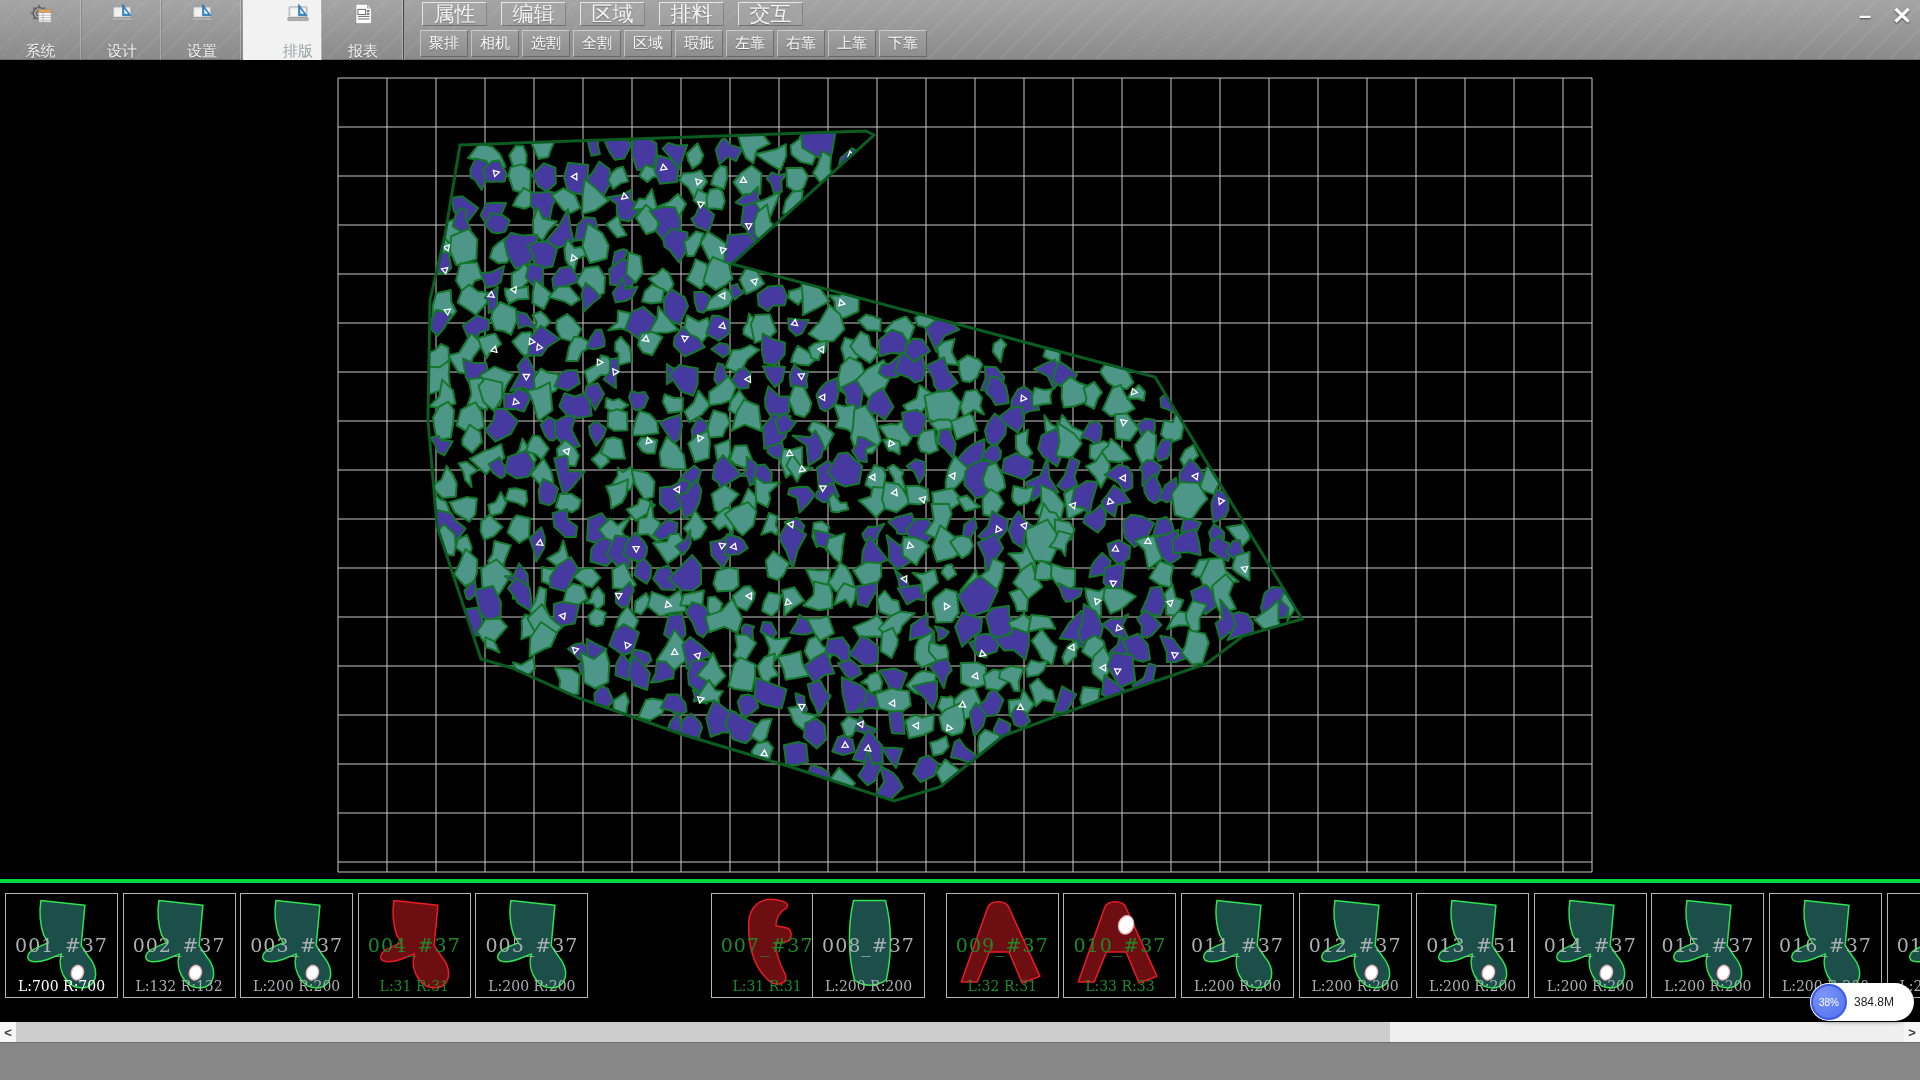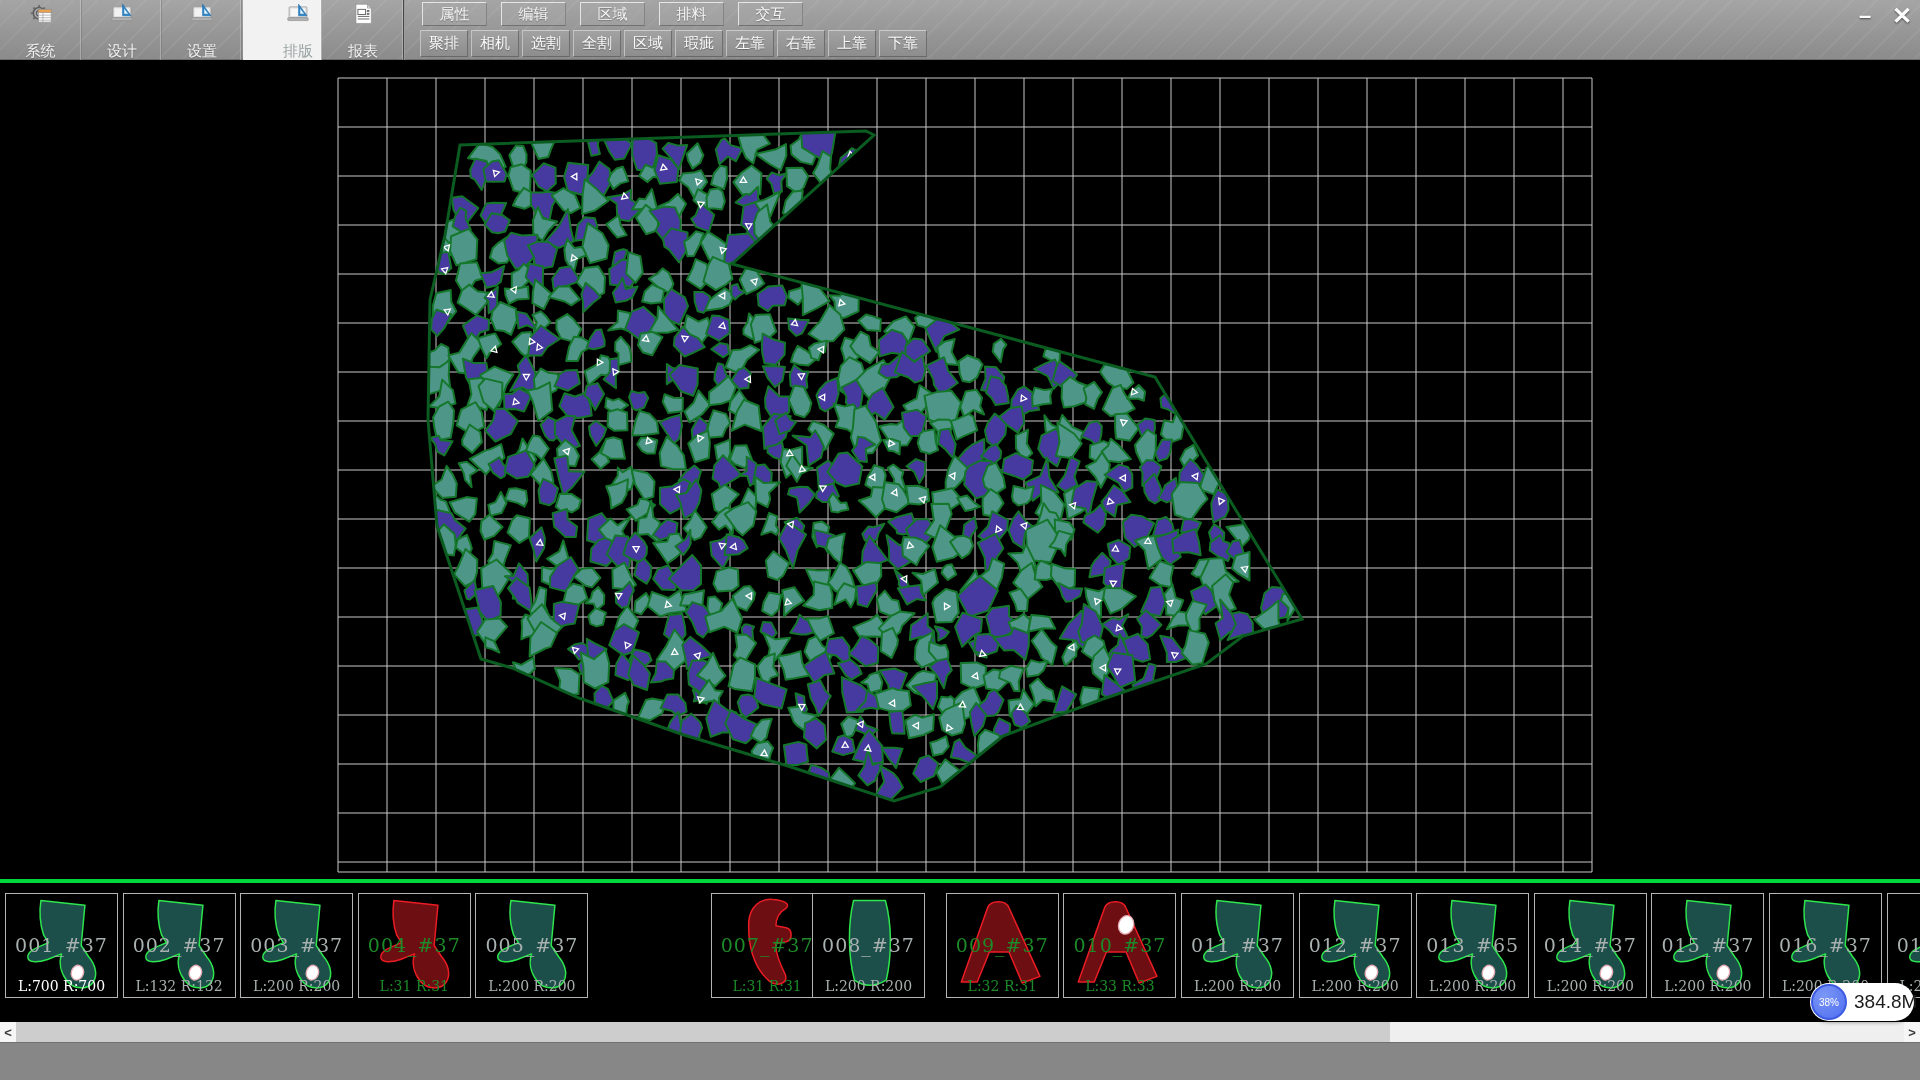--- a/index.html
+++ b/index.html
@@ -17,21 +17,21 @@
     align-items:center; justify-content:flex-start; padding-top:3px;
     border-right:1px solid rgba(120,120,120,.55); box-shadow:inset -1px 0 0 rgba(255,255,255,.25); cursor:default;gap:15px; }
   .app-tab .tab-label { font-size:15px; color:#f2f2f2; line-height:18px; margin-top:1px;
     text-shadow:0 1px 1px rgba(0,0,0,.25); }
   .app-tab.active { background:#f2f2f2;padding-left:32px; }
   .app-tab.active .tab-label { color:#9aa3a3; text-shadow:none; }
   .tab-icon { width:36px; height:36px; display:block; }
 
   .menu-row1 { position:absolute; left:422px; top:2px; height:25px; display:flex; }
   .menu-btn { width:65px; height:24px; margin-right:14px; display:flex; align-items:center; justify-content:center;
-    font-size:15px; color:#f5f5f5; background:rgba(175,175,175,.30);
+    font-size:21px; color:#f5f5f5; background:rgba(175,175,175,.30);
     border:1px solid rgba(245,245,245,.8); border-bottom-color:rgba(95,95,95,.7); border-right-color:rgba(120,120,120,.7);
     text-shadow:0 1px 1px rgba(0,0,0,.3); cursor:default; }
   .menu-row2 { position:absolute; left:420px; top:30px; height:20px; display:flex; }
   .tool-btn { width:48px; height:27px; margin-right:3px; display:flex; align-items:center; justify-content:center;
     font-size:15px; color:#fafafa; background:linear-gradient(#a2a2a2,#8d8d8d);
     border-top:1px solid #cacaca; border-left:1px solid #c2c2c2; border-right:1px solid #6e6e6e; border-bottom:1px solid #686868;
     text-shadow:0 1px 1px rgba(0,0,0,.3); cursor:default; }
 
   .win-btn { position:absolute; top:2px; height:27px; display:flex; align-items:center; justify-content:center;
     color:#fdfdfd; font-weight:bold; text-shadow:0 1px 2px rgba(0,0,0,.55); cursor:default; }
@@ -52,21 +52,21 @@
     font-family:"DejaVu Serif", serif; font-size:19px; letter-spacing:1px; pointer-events:none; }
   .thumb-counts { position:absolute; left:0; bottom:3px; width:100%; text-align:center;
     font-family:"DejaVu Serif", serif; font-size:14px; pointer-events:none; white-space:nowrap; }
 
   
   #status-badge { position:absolute; left:1810px; top:983px; width:104px; height:38px; background:#fff;
     border-radius:19px; box-shadow:0 1px 4px rgba(0,0,0,.45); display:flex; align-items:center; z-index:5; }
   #status-circle { position:absolute; left:1px; top:1px; width:36px; height:36px; border-radius:50%;
     background:radial-gradient(circle at 35% 30%, #7b97f7, #4f6df0); border:2px solid #3c5ae2;
     color:#fff; font-size:10px; display:flex; align-items:center; justify-content:center; }
-  #status-mem { margin-left:44px; font-size:19px; color:#1d1d1d; }
+  #status-mem { margin-left:44px; font-size:12px; color:#1d1d1d; }
 
   
   #hscroll { position:absolute; left:0; top:1022px; width:1920px; height:20px; background:#efefef; }
   .scroll-arrow { position:absolute; top:0; width:16px; height:20px; background:#f6f6f6;
     color:#3a3a3a; font-size:13px; font-weight:bold; display:flex; align-items:center; justify-content:center; cursor:default; }
   #scroll-left { left:0; }
   #scroll-right { right:0; }
   #scroll-thumb { position:absolute; left:16px; top:0; width:1374px; height:20px; background:#cdcdcd; cursor:pointer; }
 
   
@@ -971,21 +971,21 @@
           <ellipse cx="67" cy="84" rx="6.5" ry="8" transform="rotate(18 67 84)" fill="#ffffff" stroke="#e3a8b0" stroke-width="1.4"></ellipse>
         </svg>
         <div class="thumb-label" style="color:#a9b0b0">012_#37</div>
         <div class="thumb-counts" style="color:#a9b0b0">L:200 R:200</div>
       </div>
       <div class="thumb-cell" style="left: 1416.2px;">
         <svg viewBox="0 0 100 110" preserveAspectRatio="xMidYMid meet">
           <path d="M28 7 C26 20 27 32 31 44 L36 52 C24 57 13 61 14 68 C15 74 26 73 35 70 L50 64 C47 73 49 84 56 93 C63 102 78 103 84 94 C89 86 86 75 79 67 L71 55 L75 12 Z" fill="#1c4f49" stroke="#2ee54e" stroke-width="1.6" stroke-linejoin="round"></path>
           <ellipse cx="67" cy="84" rx="6.5" ry="8" transform="rotate(18 67 84)" fill="#ffffff" stroke="#e3a8b0" stroke-width="1.4"></ellipse>
         </svg>
-        <div class="thumb-label" style="color:#a9b0b0">013_#65</div>
+        <div class="thumb-label" style="color:#a9b0b0">013_#51</div>
         <div class="thumb-counts" style="color:#a9b0b0">L:200 R:200</div>
       </div>
       <div class="thumb-cell" style="left: 1533.8px;">
         <svg viewBox="0 0 100 110" preserveAspectRatio="xMidYMid meet">
           <path d="M28 7 C26 20 27 32 31 44 L36 52 C24 57 13 61 14 68 C15 74 26 73 35 70 L50 64 C47 73 49 84 56 93 C63 102 78 103 84 94 C89 86 86 75 79 67 L71 55 L75 12 Z" fill="#1c4f49" stroke="#2ee54e" stroke-width="1.6" stroke-linejoin="round"></path>
           <ellipse cx="67" cy="84" rx="6.5" ry="8" transform="rotate(18 67 84)" fill="#ffffff" stroke="#e3a8b0" stroke-width="1.4"></ellipse>
         </svg>
         <div class="thumb-label" style="color:#a9b0b0">014_#37</div>
         <div class="thumb-counts" style="color:#a9b0b0">L:200 R:200</div>
       </div>

